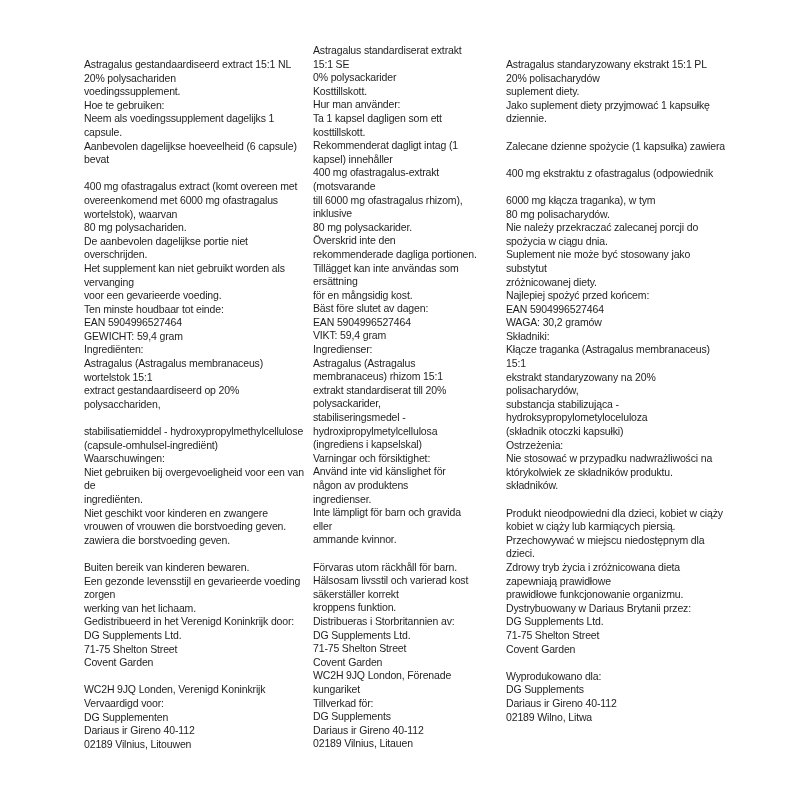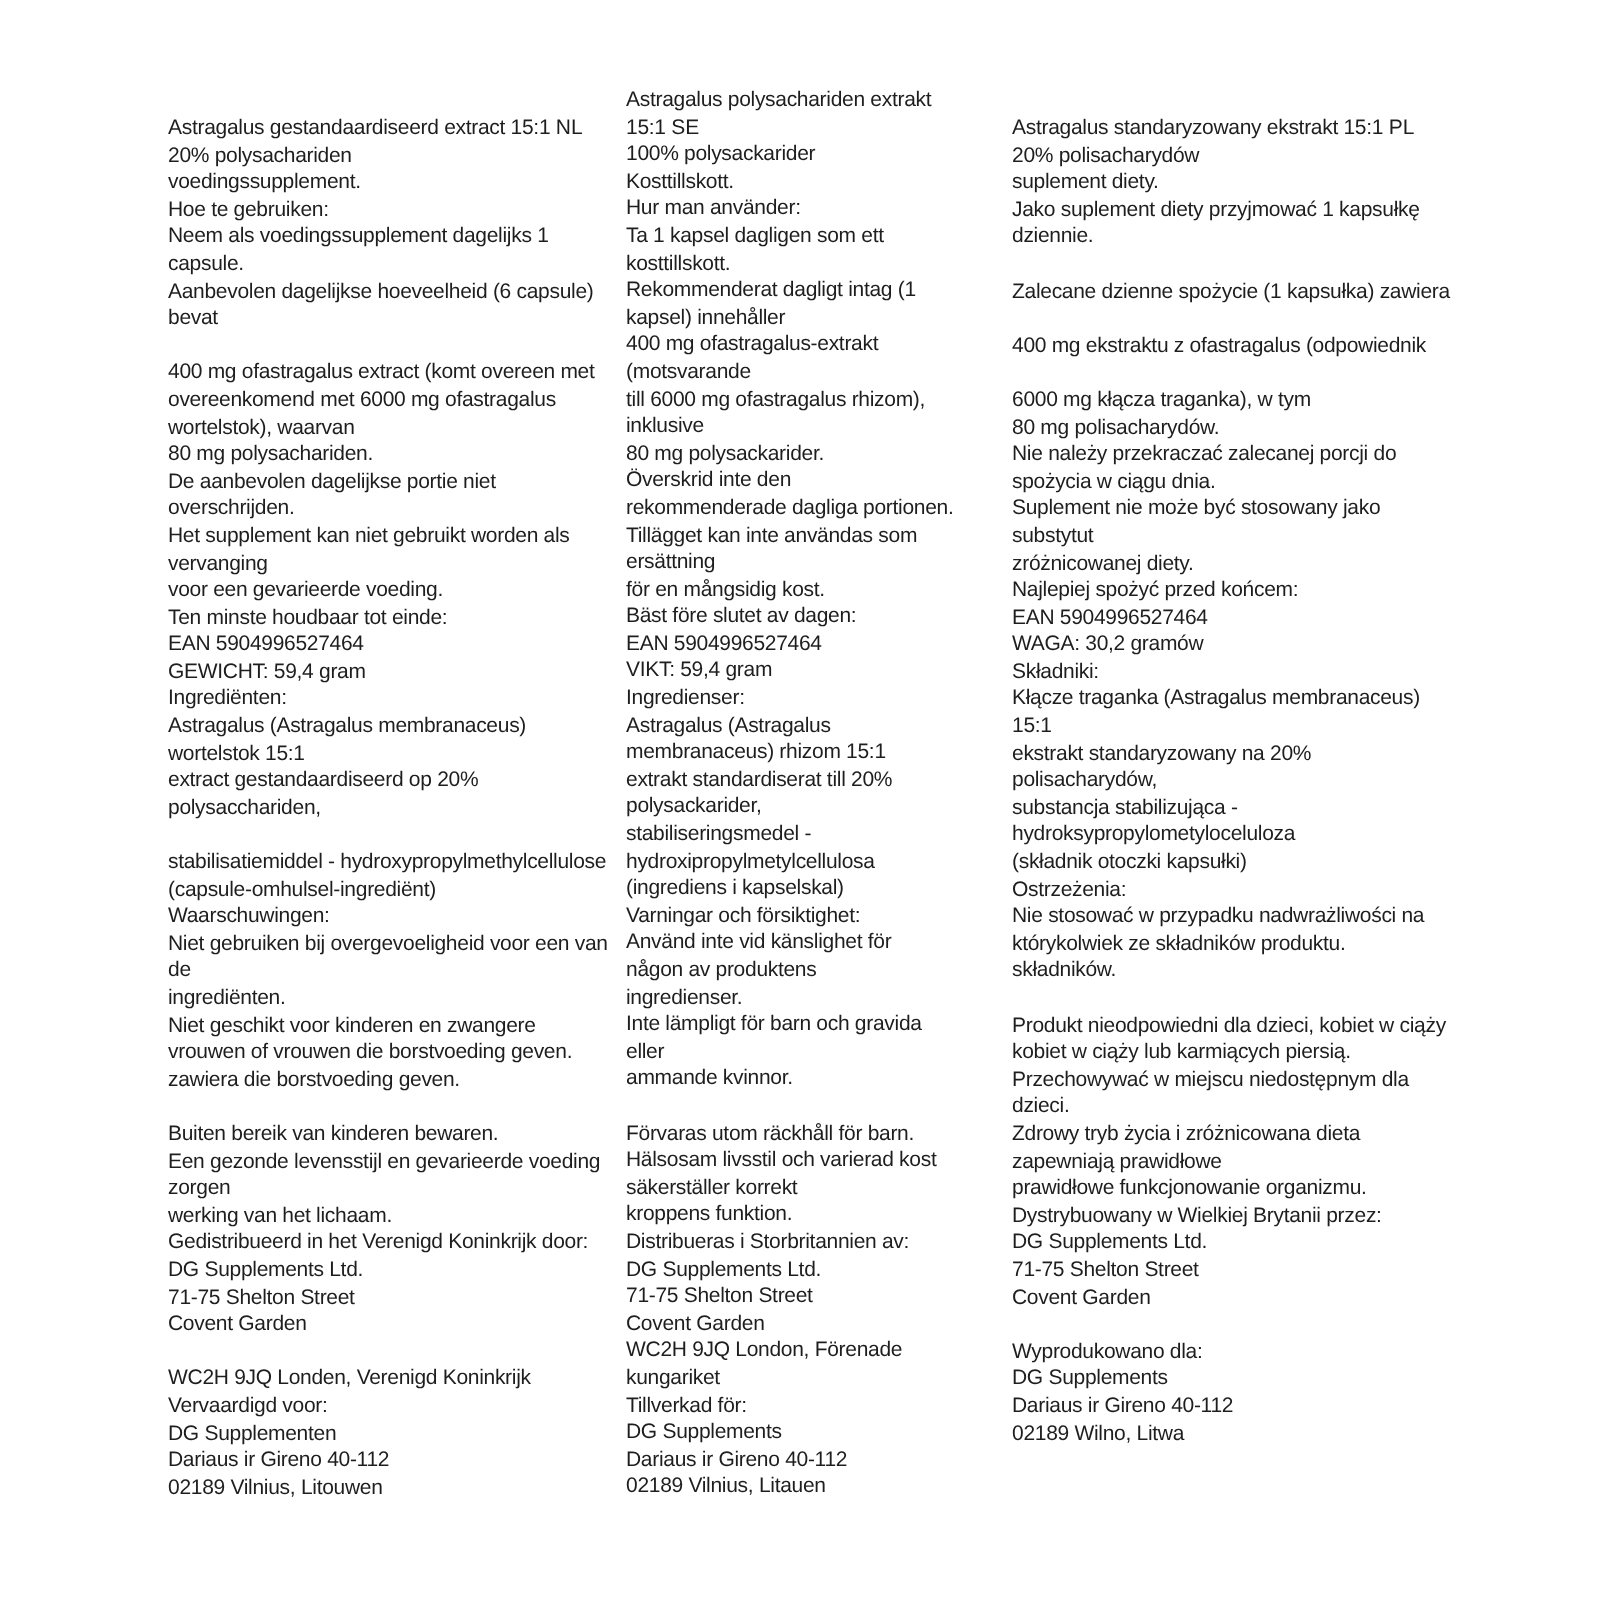--- a/index.html
+++ b/index.html
@@ -84,23 +84,23 @@
       <div class="line">71-75 Shelton Street</div>
       <div class="line">Covent Garden</div>
       <div class="line">&nbsp;</div>
       <div class="line">WC2H 9JQ Londen, Verenigd Koninkrijk</div>
       <div class="line">Vervaardigd voor:</div>
       <div class="line">DG Supplementen</div>
       <div class="line">Dariaus ir Gireno 40-112</div>
       <div class="line">02189 Vilnius, Litouwen</div>
     </div>
   <div class="col col-se" style="color: rgb(30, 30, 30);">
-      <div class="line">Astragalus polysachariden extrakt</div>
+      <div class="line">Astragalus standardiserat extrakt</div>
       <div class="line">15:1 <b>SE</b></div>
-      <div class="line">100% polysackarider</div>
+      <div class="line">0% polysackarider</div>
       <div class="line">Kosttillskott.</div>
       <div class="line">Hur man använder:</div>
       <div class="line">Ta 1 kapsel dagligen som ett</div>
       <div class="line">kosttillskott.</div>
       <div class="line">Rekommenderat dagligt intag (1</div>
       <div class="line">kapsel) innehåller</div>
       <div class="line">400 mg ofastragalus-extrakt</div>
       <div class="line">(motsvarande</div>
       <div class="line">till 6000 mg ofastragalus rhizom),</div>
       <div class="line">inklusive</div>
@@ -178,21 +178,21 @@
       <div class="line">którykolwiek ze składników produktu.</div>
       <div class="line">składników.</div>
       <div class="line">&nbsp;</div>
       <div class="line">Produkt nieodpowiedni dla dzieci, kobiet w ciąży</div>
       <div class="line">kobiet w ciąży lub karmiących piersią.</div>
       <div class="line">Przechowywać w miejscu niedostępnym dla</div>
       <div class="line">dzieci.</div>
       <div class="line">Zdrowy tryb życia i zróżnicowana dieta</div>
       <div class="line">zapewniają prawidłowe</div>
       <div class="line">prawidłowe funkcjonowanie organizmu.</div>
-      <div class="line">Dystrybuowany w Wielkiej Brytanii przez:</div>
+      <div class="line">Dystrybuowany w Dariaus Brytanii przez:</div>
       <div class="line">DG Supplements Ltd.</div>
       <div class="line">71-75 Shelton Street</div>
       <div class="line">Covent Garden</div>
       <div class="line">&nbsp;</div>
       <div class="line">Wyprodukowano dla:</div>
       <div class="line">DG Supplements</div>
       <div class="line">Dariaus ir Gireno 40-112</div>
       <div class="line">02189 Wilno, Litwa</div>
     </div>
 </div>

